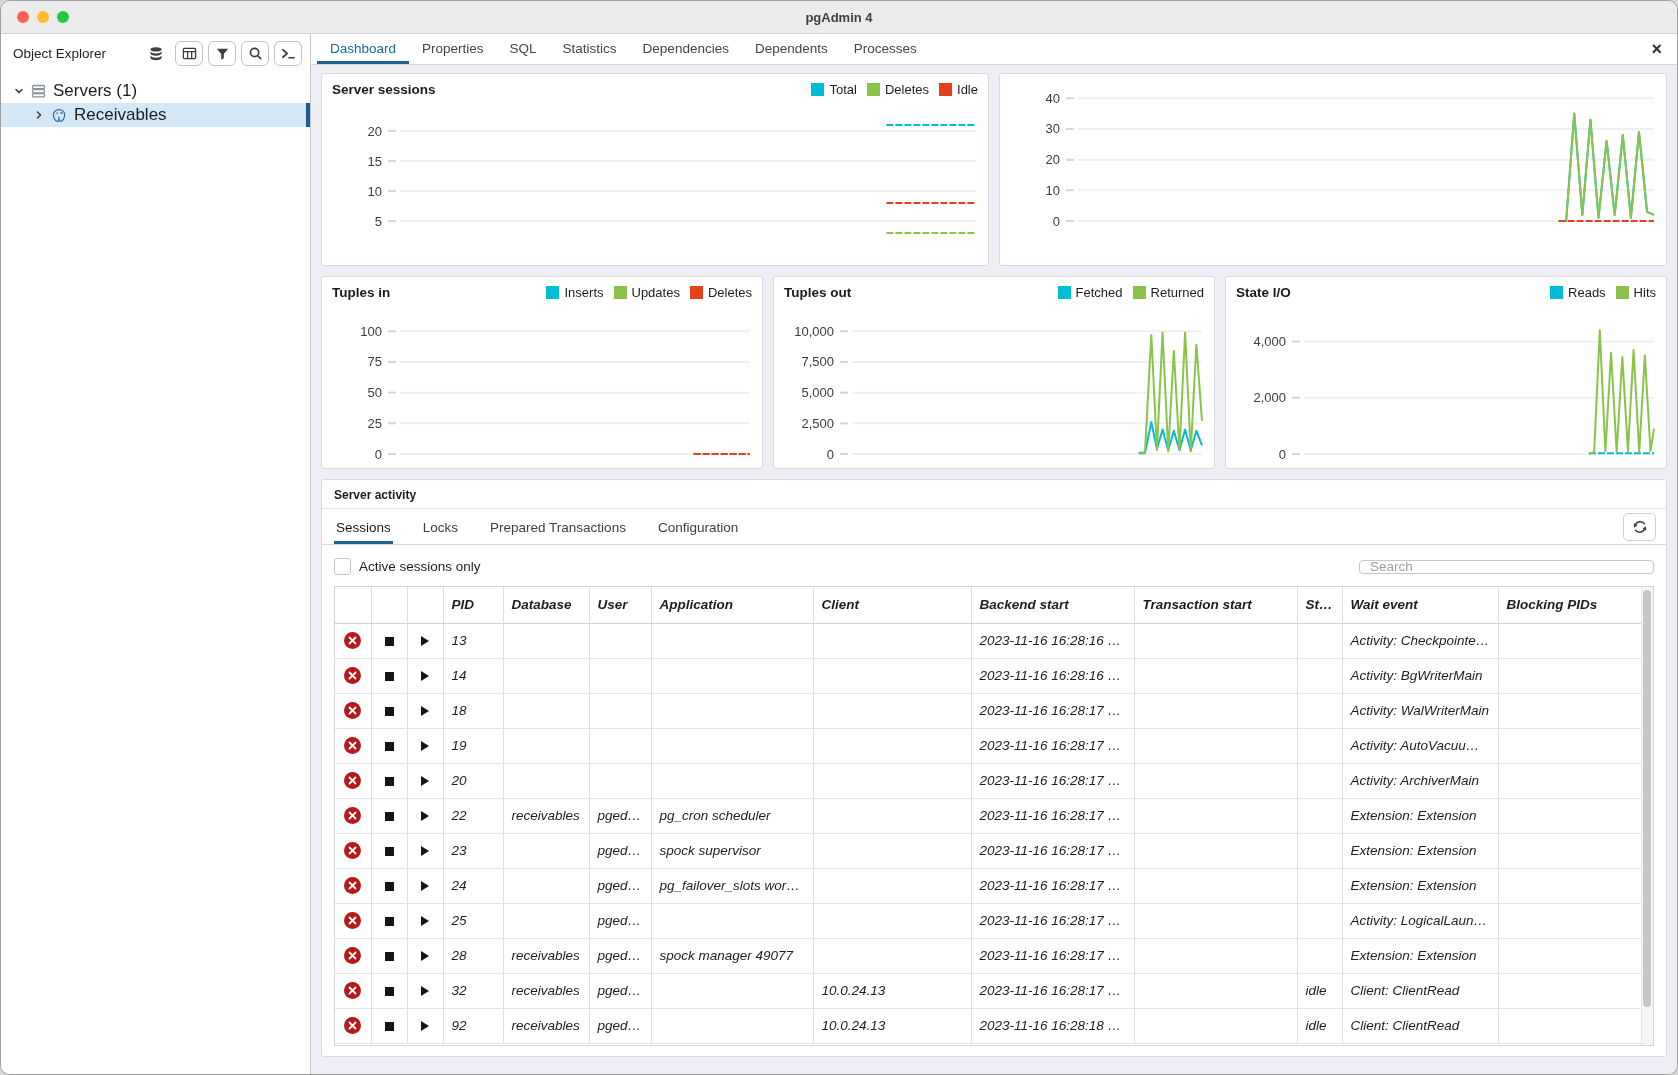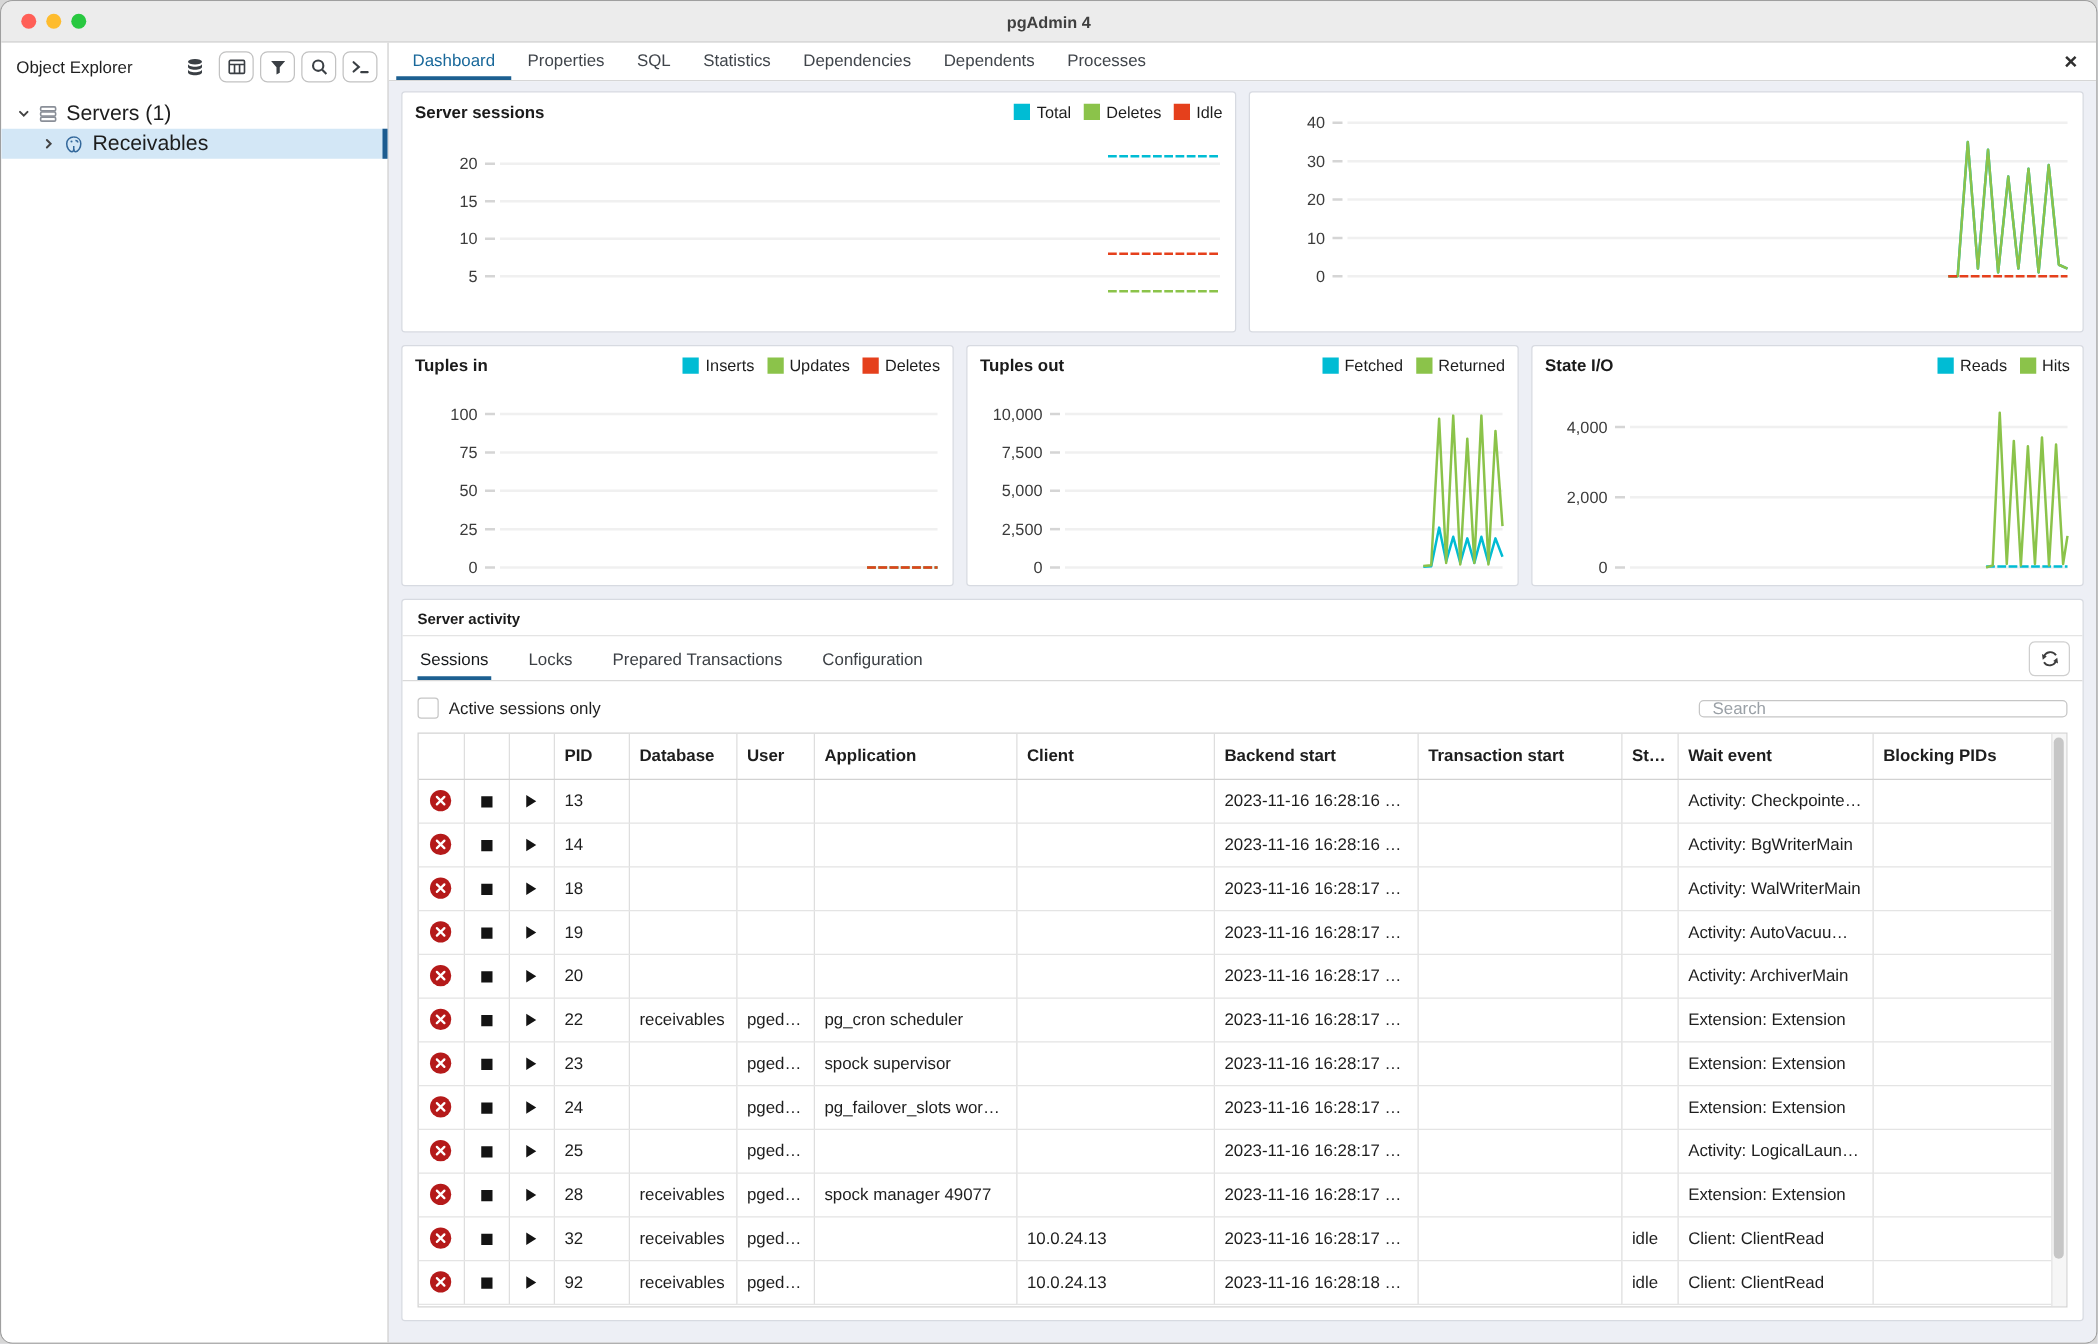--- a/index.html
+++ b/index.html
@@ -56,21 +56,21 @@
   .act-tab { margin-right:28px; padding:8px 2px 6px; font-size:13.5px; color:#3c4045; border-bottom:3px solid transparent; }
   .act-tab.active { color:#17191b; border-bottom-color:#1d6091; }
   .refresh-btn { position:absolute; right:10px; top:4px; width:33px; height:28px; border:1px solid #cfcfcf; border-radius:5px; background:#fff; display:flex; align-items:center; justify-content:center; }
   .act-controls { display:flex; align-items:center; padding:13px 12px 11px; }
   .checkbox { width:17px; height:17px; border:1px solid #c6c6c6; border-radius:3px; background:#fff; margin-right:8px; flex:0 0 17px; }
   .cb-label { font-size:13.5px; color:#1e1e1e; }
   .search { margin-left:auto; width:295px; height:14px; border:1px solid #c6c6c6; border-radius:4px; padding:0 10px; font-size:13.5px; font-family:inherit; color:#222; outline:none; }
   .search::placeholder { color:#9aa0a6; }
 
   .table-wrap { margin:0 12px 10px; border:1px solid #d4d4d4; position:relative; flex:1; overflow:hidden; background:#fff; }
-  table { border-collapse:collapse; table-layout:fixed; width:calc(100% - 12px); }
+  table { border-collapse:collapse; table-layout:fixed; width:calc(100% - 12px);font-style:italic; }
   th,td { border-right:1px solid #dedede; border-bottom:1px solid #e4e4e4; height:35px; padding:0 8px; font-size:13.5px; text-align:left; white-space:nowrap; overflow:hidden; text-overflow:ellipsis; color:#1e1e1e; font-weight:400; }
   th { font-weight:700; height:36px; border-bottom:1px solid #d2d2d2; }
   td.ico-cell { padding:0; text-align:center; }
   .ico-cancel { width:17px; height:17px; border-radius:50%; background:#b51a1a; display:inline-flex; align-items:center; justify-content:center; vertical-align:middle; }
   .ico-stop { width:9px; height:9px; background:#141414; display:inline-block; vertical-align:middle; }
   .ico-play { width:0; height:0; border-left:8px solid #141414; border-top:5px solid transparent; border-bottom:5px solid transparent; display:inline-block; vertical-align:middle; }
   .scroll-track { position:absolute; top:0; right:0; bottom:0; width:12px; background:#f6f6f6; border-left:1px solid #e4e4e4; }
   .scroll-thumb { position:absolute; top:3px; right:2px; width:8px; height:91%; background:#c6c6c6; border-radius:4px; }
 </style>
 </head>

